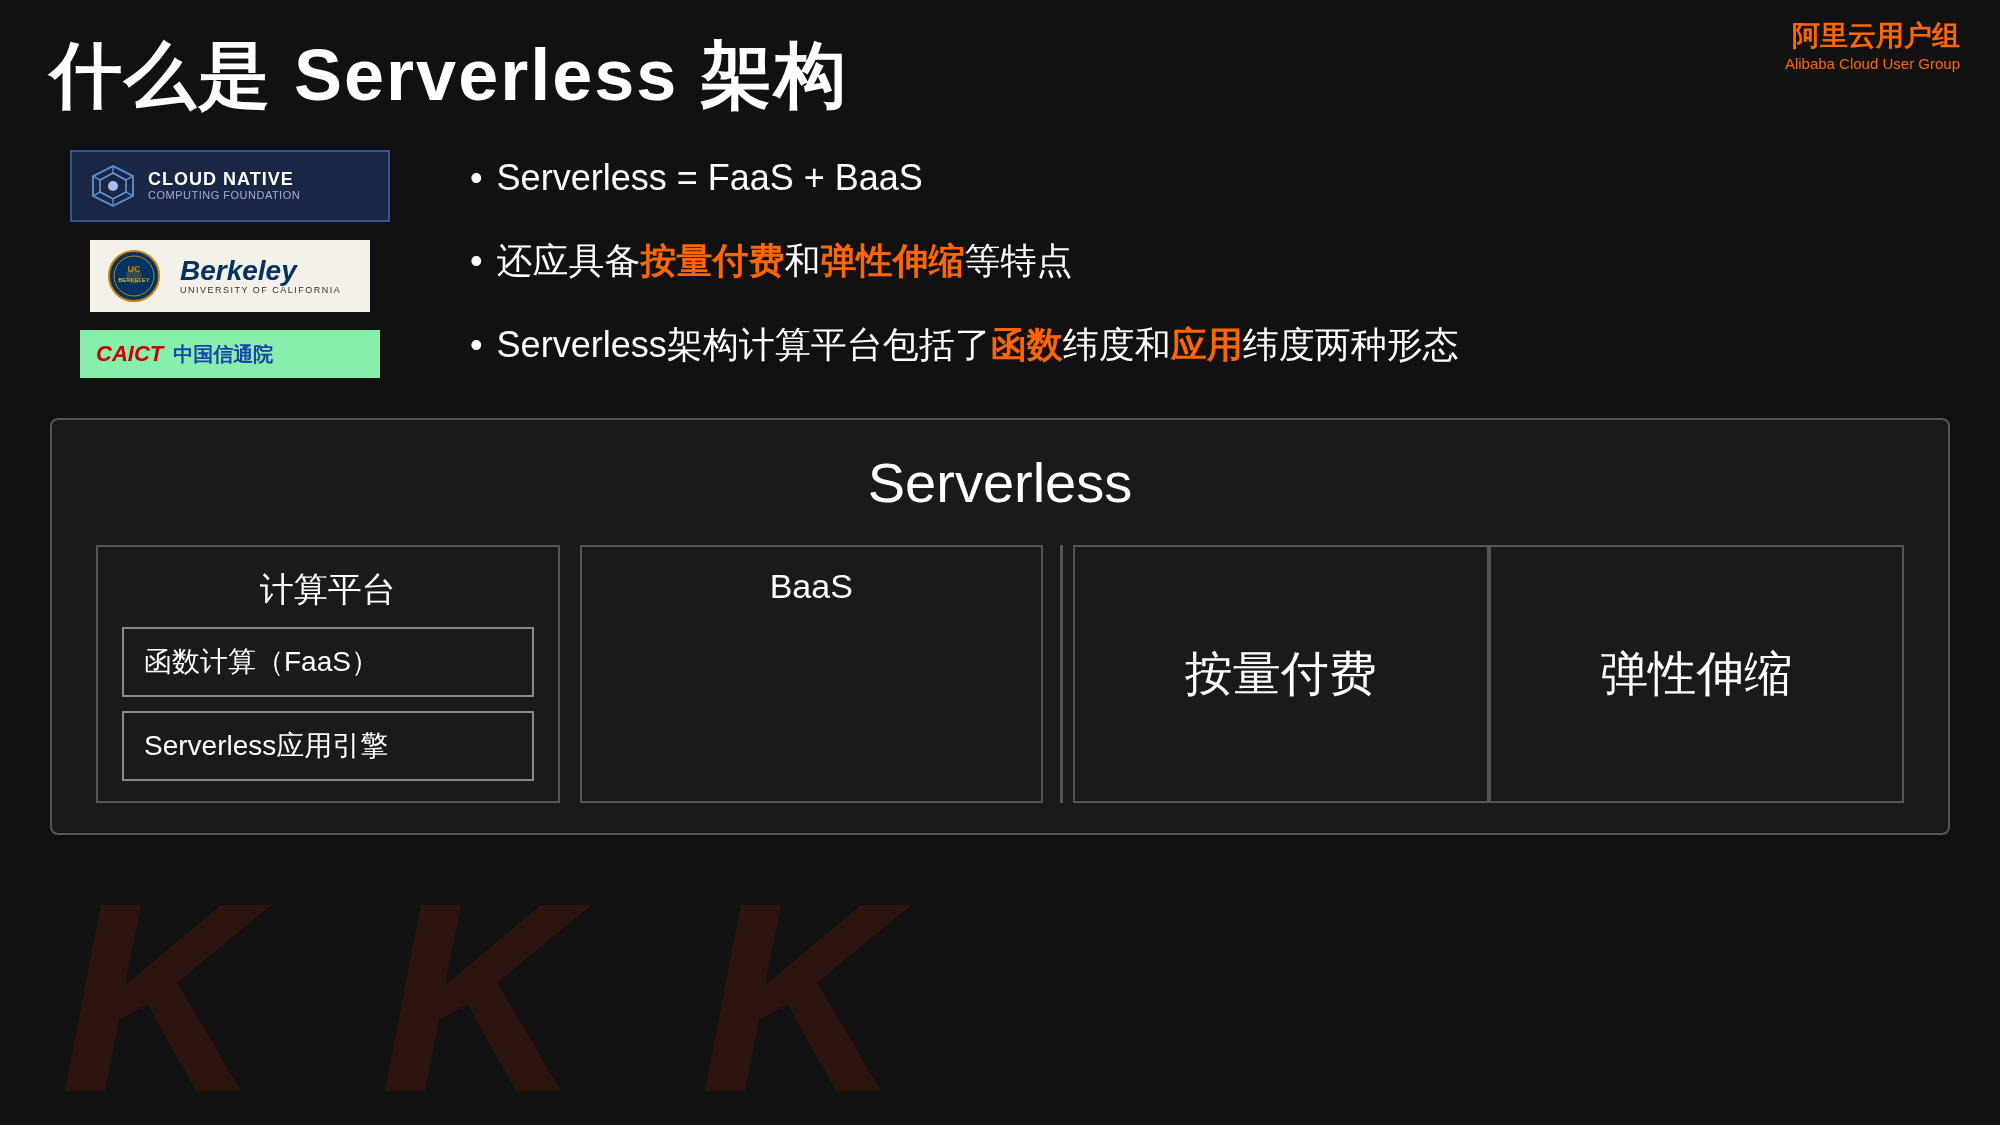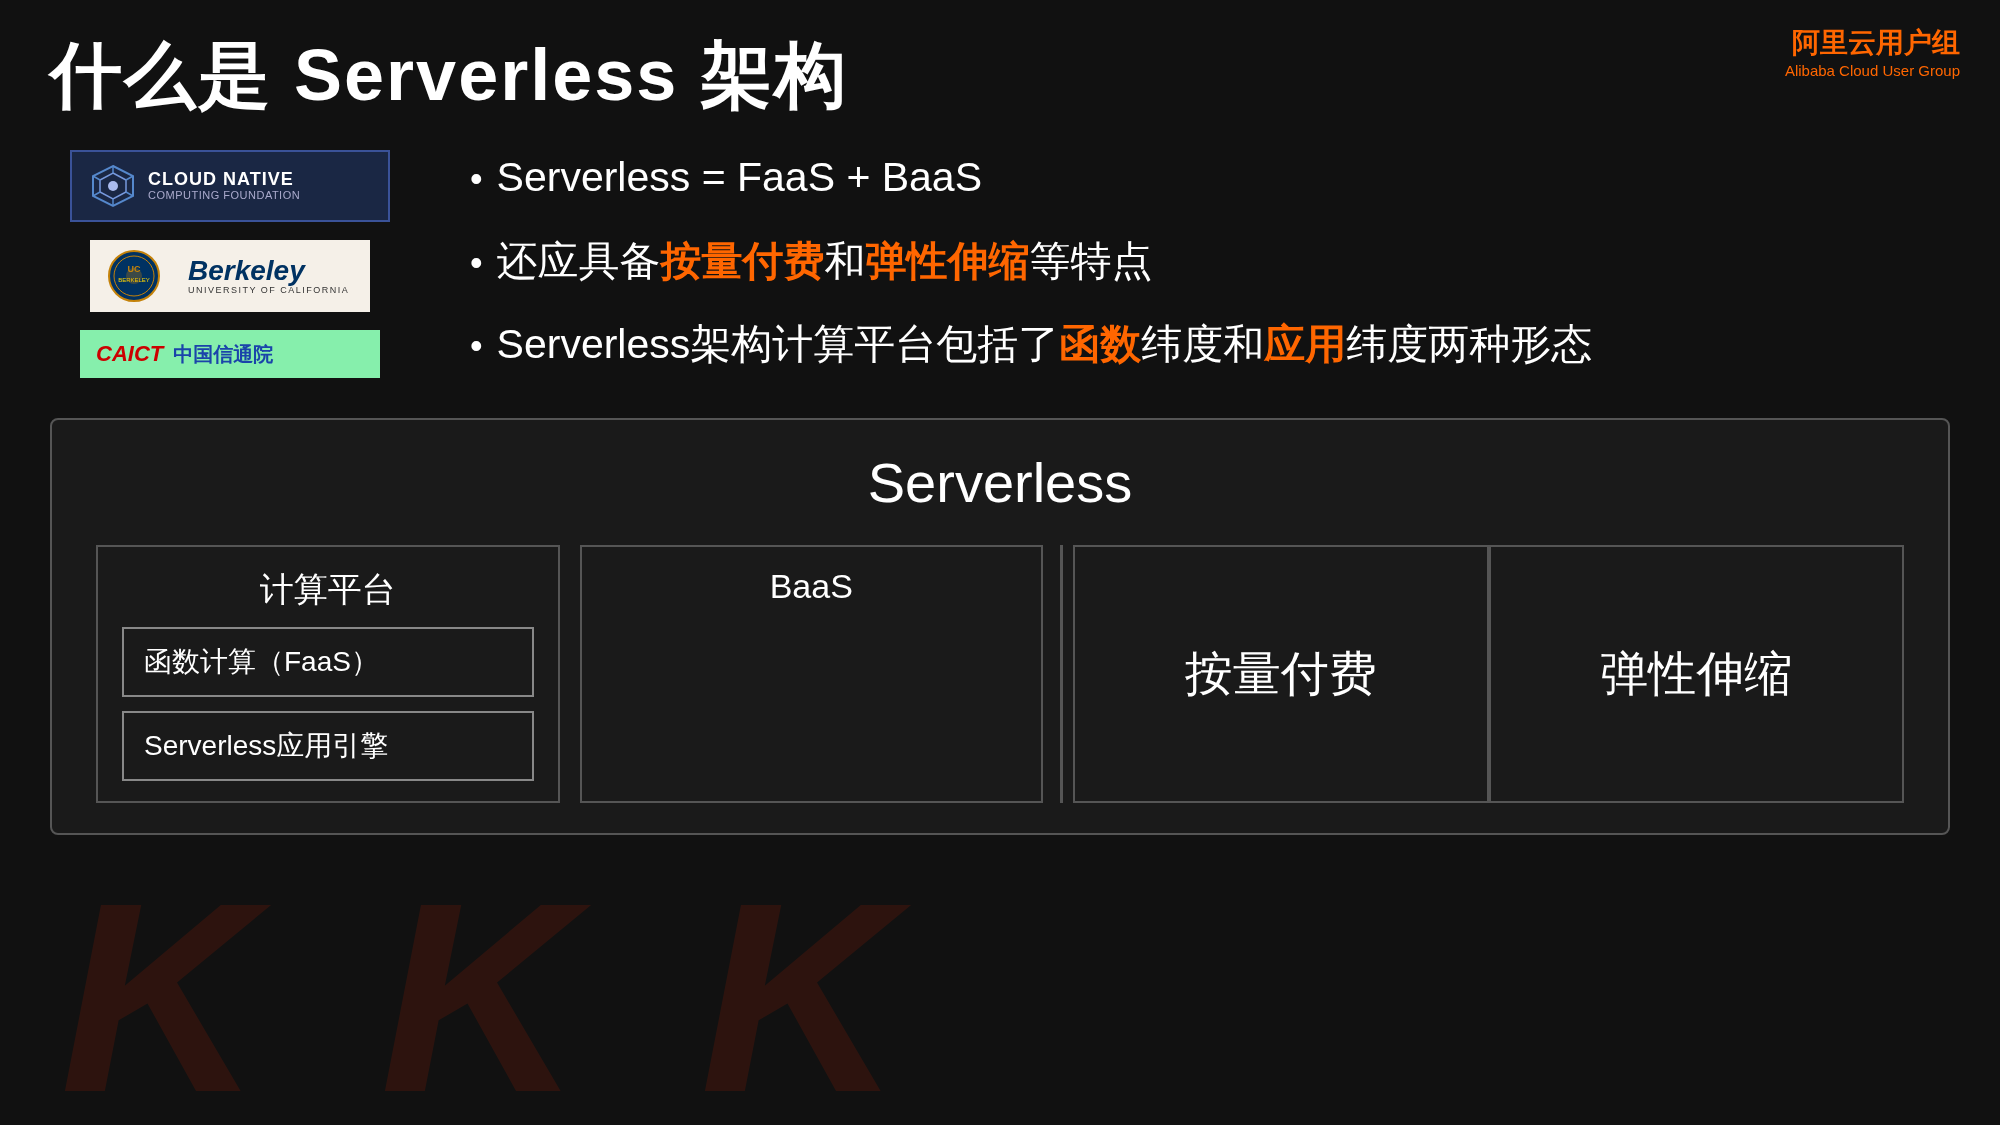--- a/index.html
+++ b/index.html
@@ -33,21 +33,21 @@
       font-style: italic;
       letter-spacing: -10px;
     }
     .bg-shape-1 { left: 60px; }
     .bg-shape-2 { left: 380px; }
     .bg-shape-3 { left: 700px; }
 
     
     .top-brand {
       position: absolute;
-      top: 24px;
+      top: 17px;
       right: 40px;
       text-align: right;
     }
     .brand-chinese {
       font-size: 28px;
       font-weight: bold;
       color: #ff6600;
       display: block;
     }
     .brand-english {
@@ -134,21 +134,21 @@
       letter-spacing: 0.5px;
       line-height: 1.2;
     }
 
     
     .berkeley-logo {
       background: #f5f0e8;
       padding: 6px 18px;
       display: flex;
       align-items: center;
-      gap: 28px;
+      gap: 20px;
       width: 280px;
       height: 72px;
     }
     .berkeley-seal {
       width: 52px;
       height: 52px;
       flex-shrink: 0;
     }
     .berkeley-text-block {
       display: flex;
@@ -210,21 +210,21 @@
     }
 
     .bullet-dot {
       color: #ffffff;
       font-size: 36px;
       flex-shrink: 0;
     }
 
     .bullet-text {
       color: #ffffff;
-      font-size: 41px;
+      font-size: 36px;
       text-align: right;
     }
 
     .highlight-orange {
       color: #ff6600;
       font-weight: bold;
     }
 
     
     .diagram-container {

